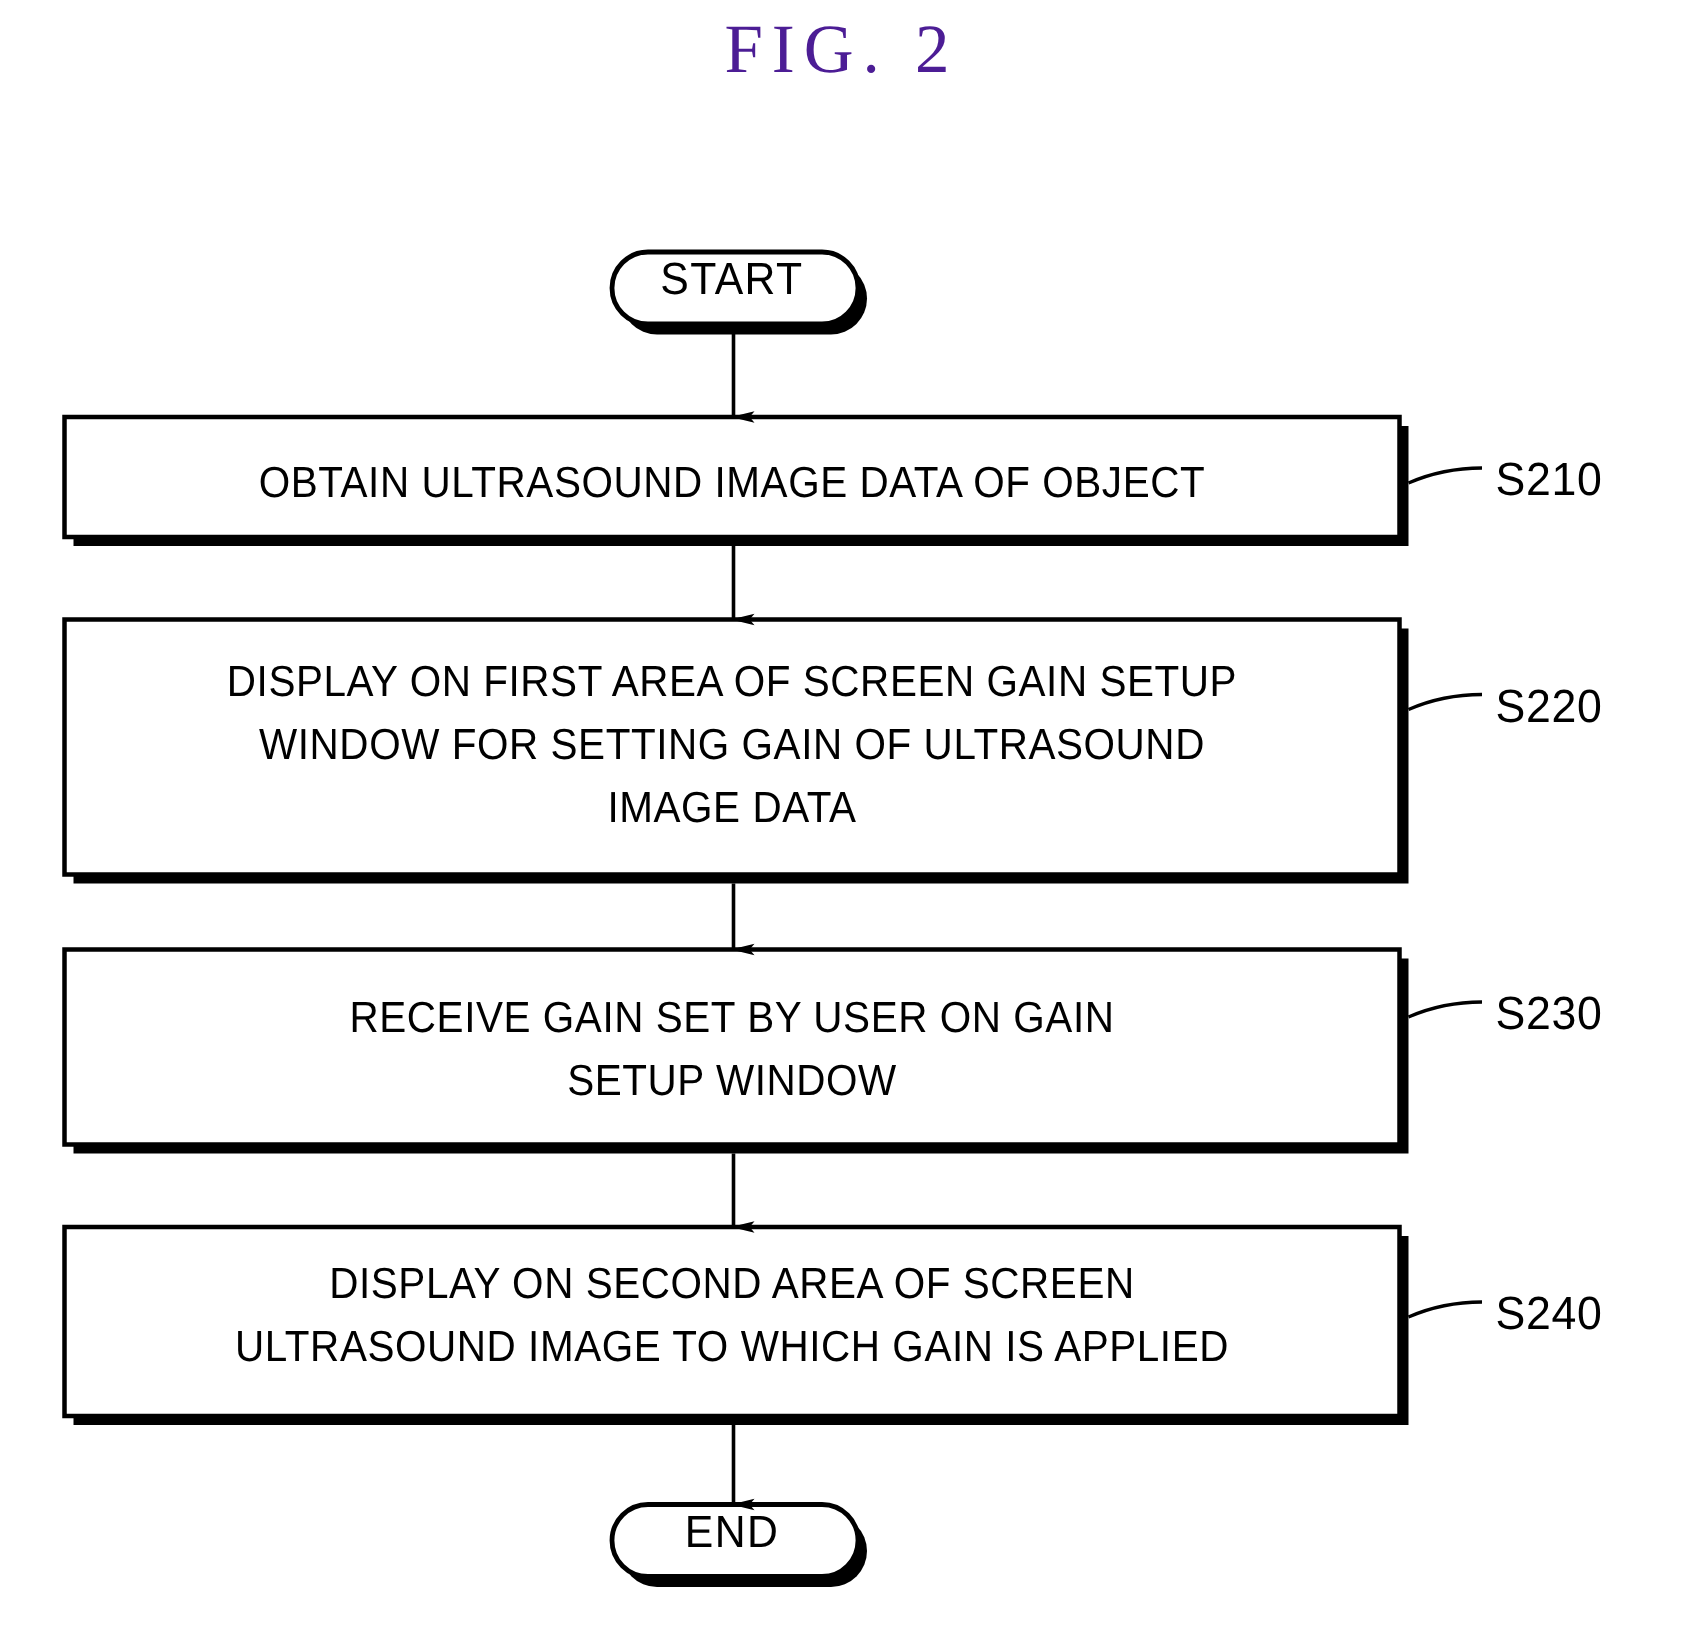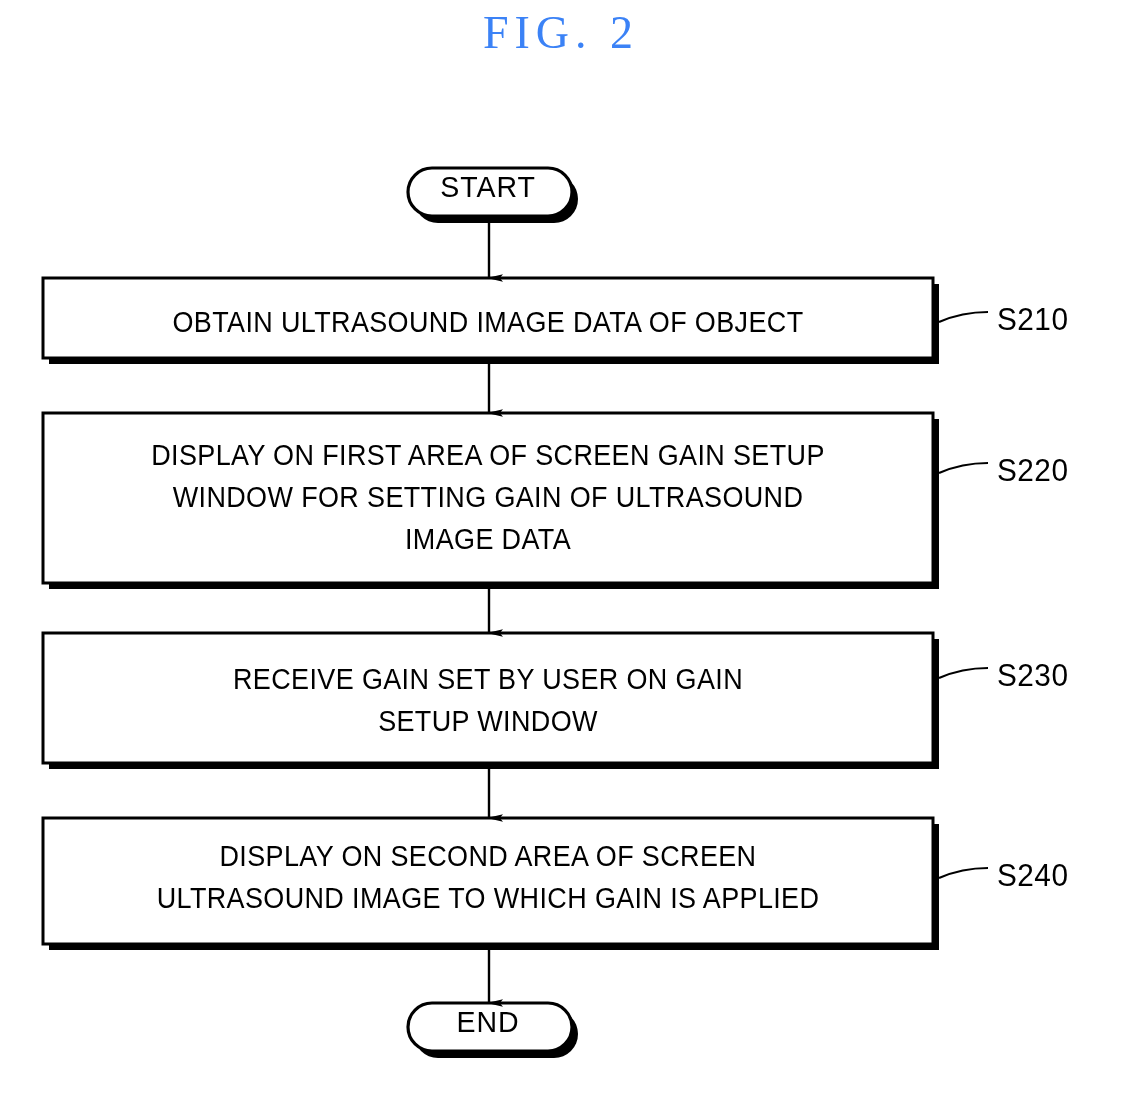--- a/index.html
+++ b/index.html
@@ -26,21 +26,21 @@
   .fig-title {
     position: absolute;
     left: 0;
     top: 6px;
     width: 1122px;
     text-align: center;
     font-family: "Liberation Serif", serif;
     font-size: 46px;
     letter-spacing: 6px;
     font-weight: 400;
-    color: #3b82f6;
+    color: #4c1d95;
   }
 
   
   #flow-svg {
     position: absolute;
     left: 0;
     top: 0;
     width: 1122px;
     height: 1098px;
   }

